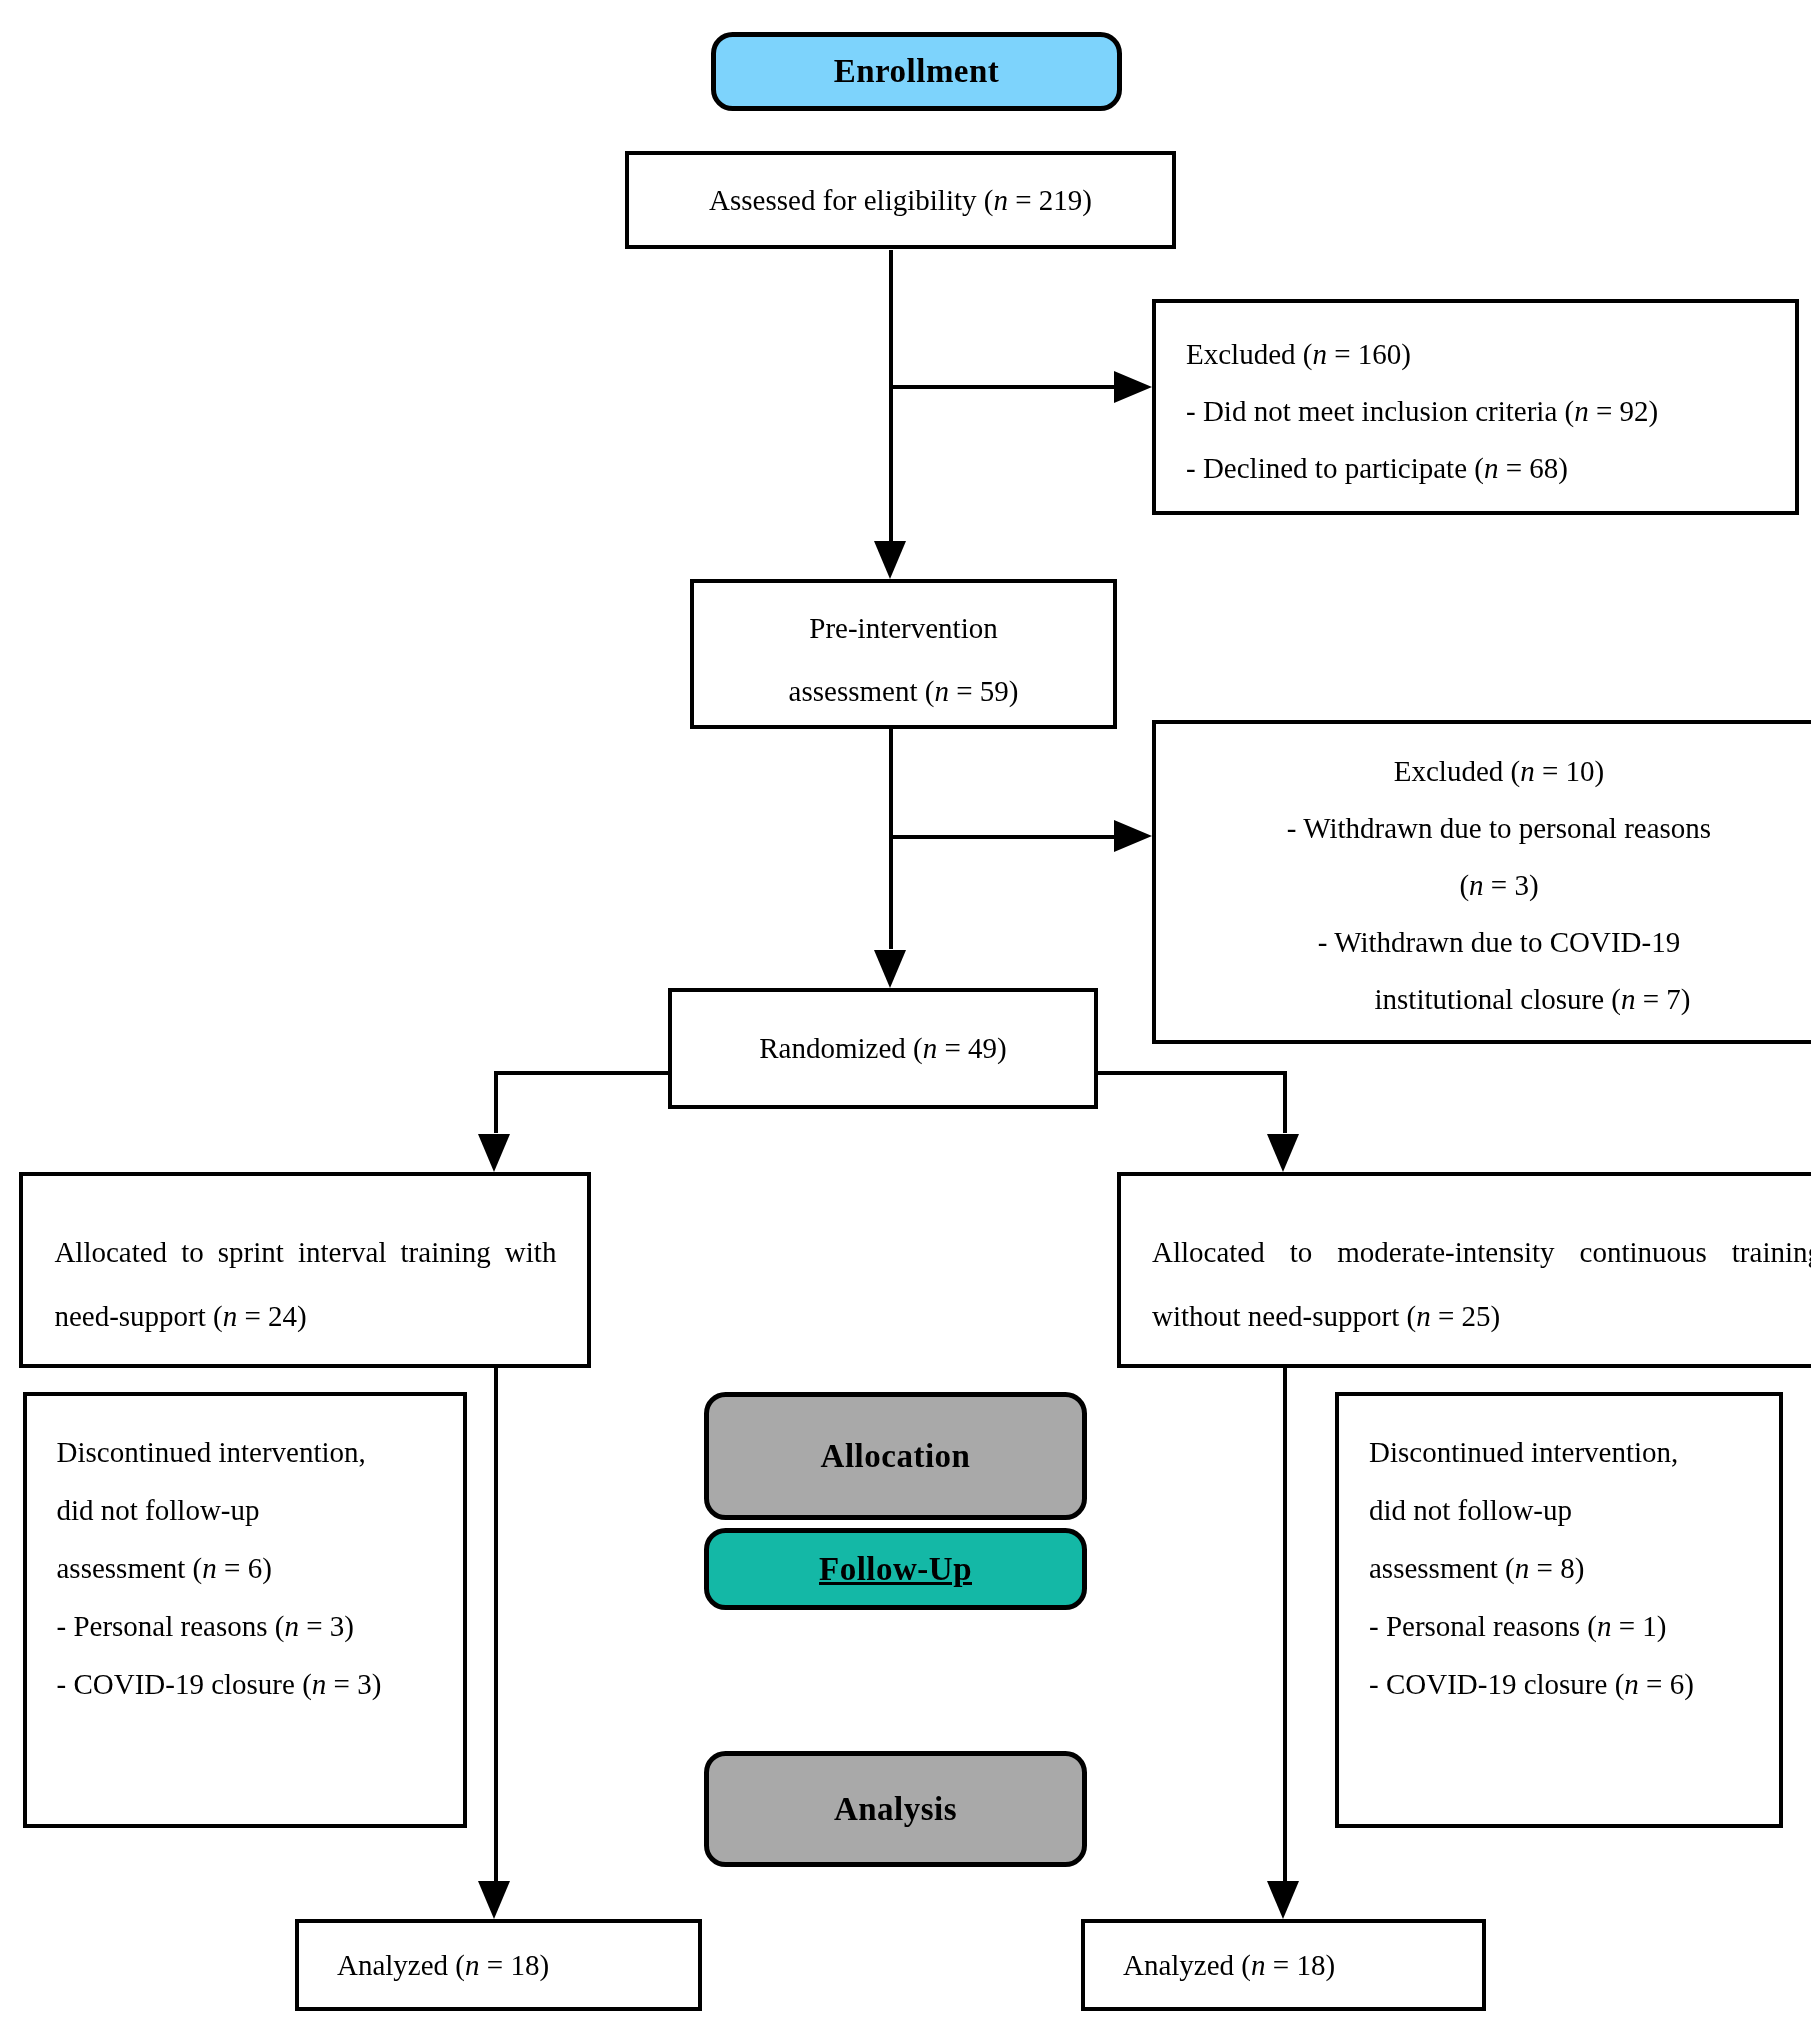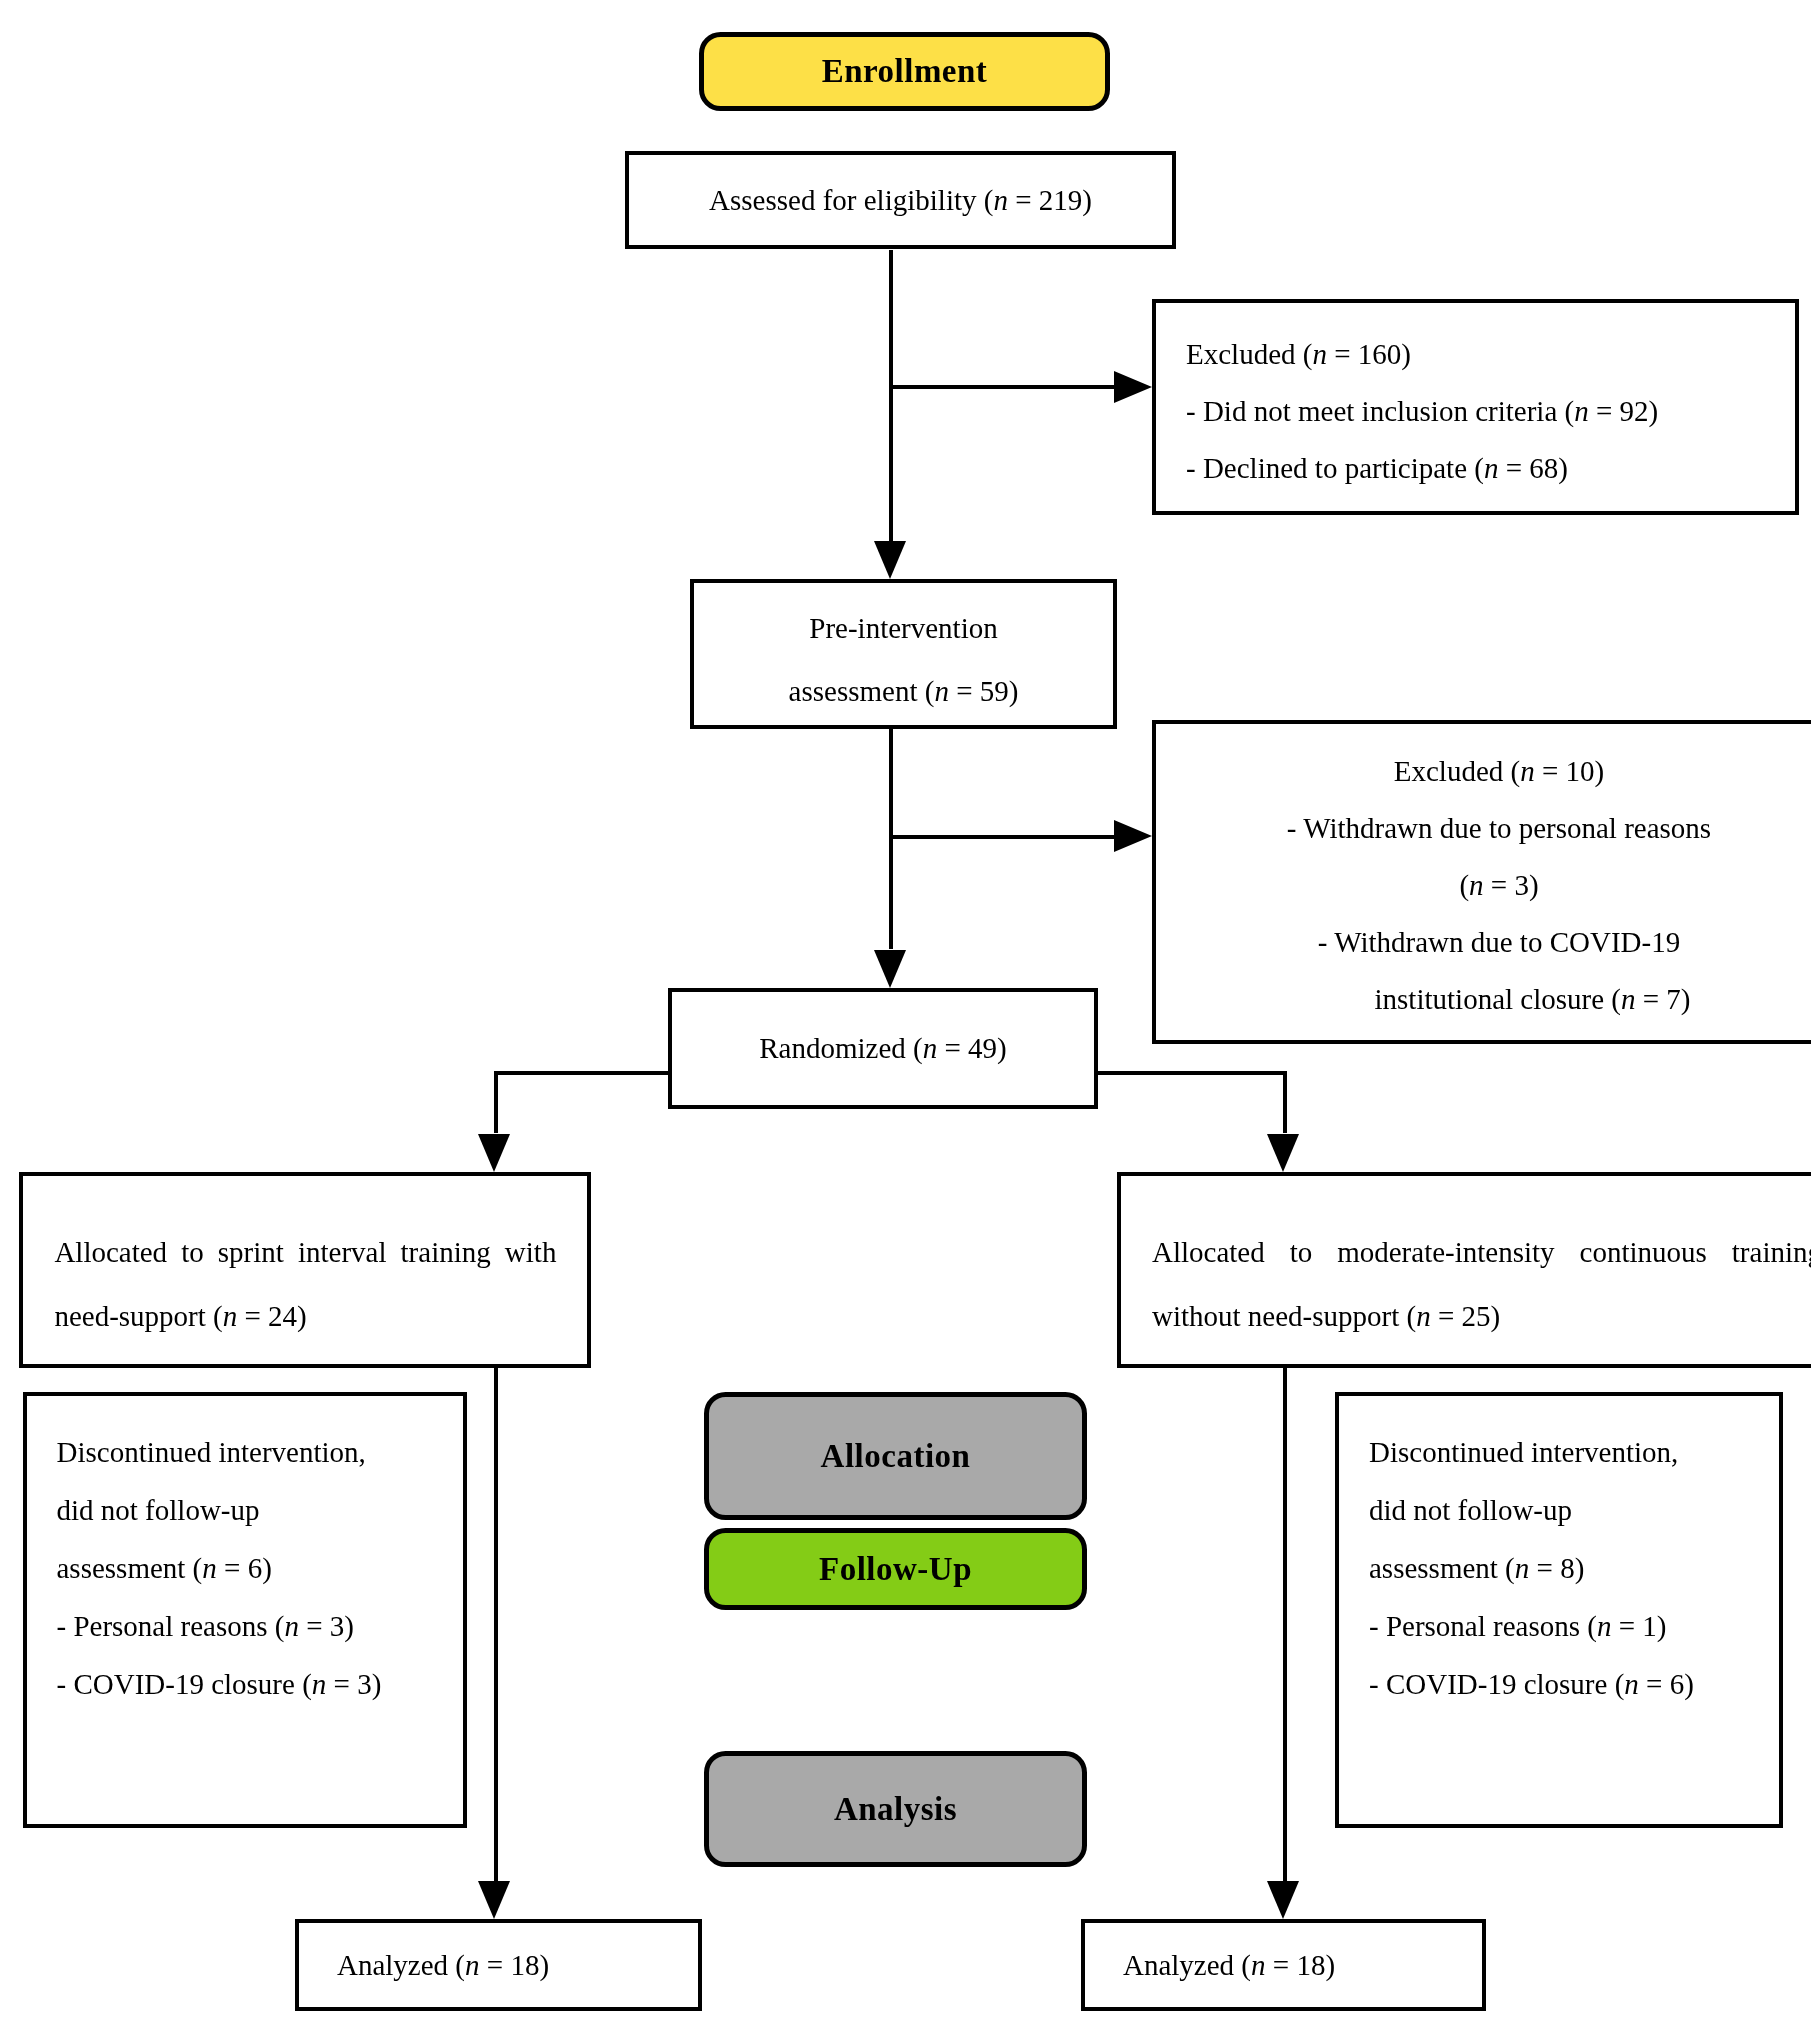--- a/index.html
+++ b/index.html
@@ -68,23 +68,23 @@
   #v-analyzed-left  { left:494px; top:1368px; width:4px; height:513px; }
   #a-analyzed-left  { left:478px; top:1881px; }
   #v-analyzed-right { left:1283px; top:1368px; width:4px; height:513px; }
   #a-analyzed-right { left:1267px; top:1881px; }
 </style>
 </head>
 <body>
 
 <div id="canvas">
 
-  <div class="stage-label" id="enrollment" style="background:#fde047;">Enrollment</div>
+  <div class="stage-label" id="enrollment" style="background:#7dd3fc;margin-left:12px;">Enrollment</div>
   <div class="stage-label" id="allocation-label" style="background:#a9a9a9;">Allocation</div>
-  <div class="stage-label" id="followup-label" style="background:#84cc16;">Follow-Up</div>
+  <div class="stage-label" id="followup-label" style="background:#14b8a6;text-decoration:underline;">Follow-Up</div>
   <div class="stage-label" id="analysis-label" style="background:#a9a9a9;">Analysis</div>
 
   <div class="box center-text" id="assessed">
     <span>Assessed for eligibility (<i>n</i> = 219)</span>
   </div>
 
   <div class="box" id="excluded1">
     <span class="bline">Excluded (<i>n</i> = 160)</span>
     <span class="bline">- Did not meet inclusion criteria (<i>n</i> = 92)</span>
     <span class="bline">- Declined to participate (<i>n</i> = 68)</span>

